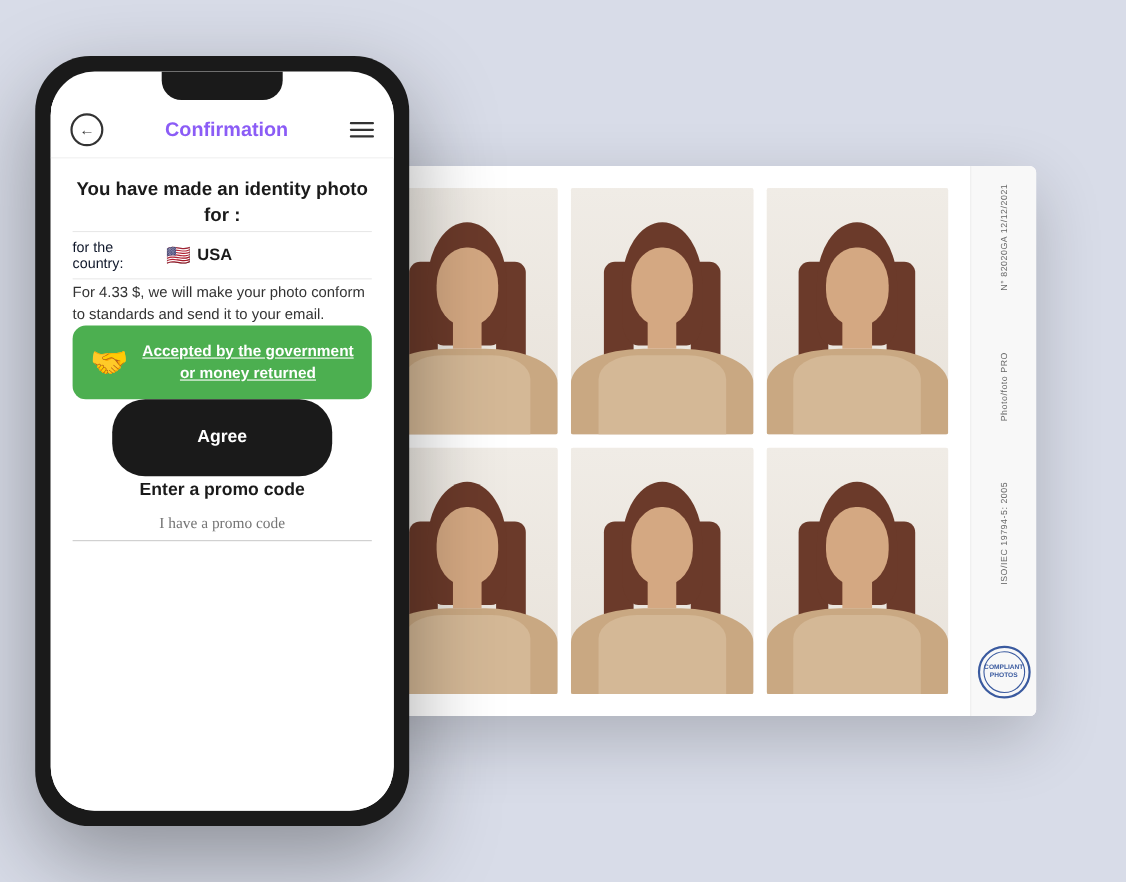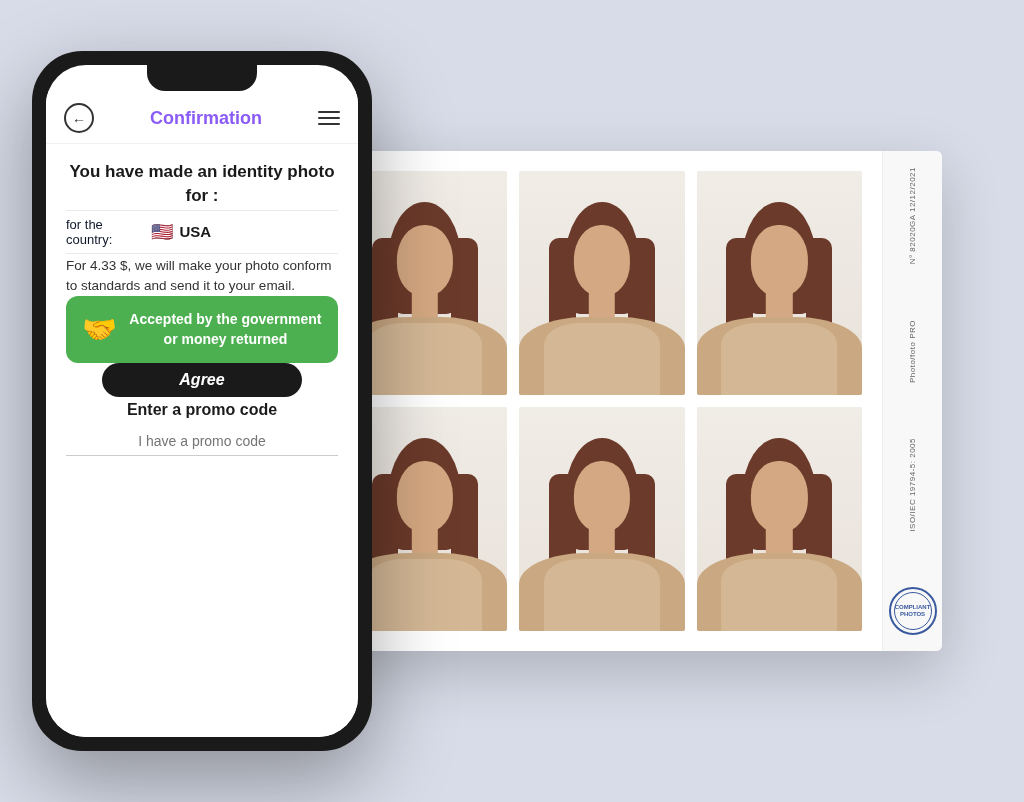--- a/index.html
+++ b/index.html
@@ -185,34 +185,34 @@
       flex-shrink: 0;
     }
 
     .guarantee-text {
       font-size: 14px;
       font-weight: 600;
       color: #fff;
       line-height: 1.4;
       text-align: center;
       flex: 1;
+      text-decoration: underline;
     }
 
     .agree-btn {
       background: #1a1a1a;
       color: #fff;
       border: none;
       border-radius: 30px;
-      padding: 8px 40px;
+      padding: 26px 40px;
       font-size: 16px;
       font-weight: 600;
       cursor: pointer;
       align-self: center;
       width: 200px;
-      font-style: italic;
     }
 
     .promo-section {
       display: flex;
       flex-direction: column;
       align-items: center;
       gap: 8px;
       padding-top: 4px;
     }
 
@@ -225,20 +225,21 @@
     .promo-input {
       border: none;
       border-bottom: 1px solid #ccc;
       width: 100%;
       padding: 6px 4px;
       font-size: 14px;
       color: #999;
       text-align: center;
       outline: none;
       background: transparent;
+      font-family: Liberation Serif, serif;
     }
 
     
     .photo-sheet {
       position: absolute;
       right: -10px;
       top: 50%;
       transform: translateY(-50%);
       width: 620px;
       height: 500px;

